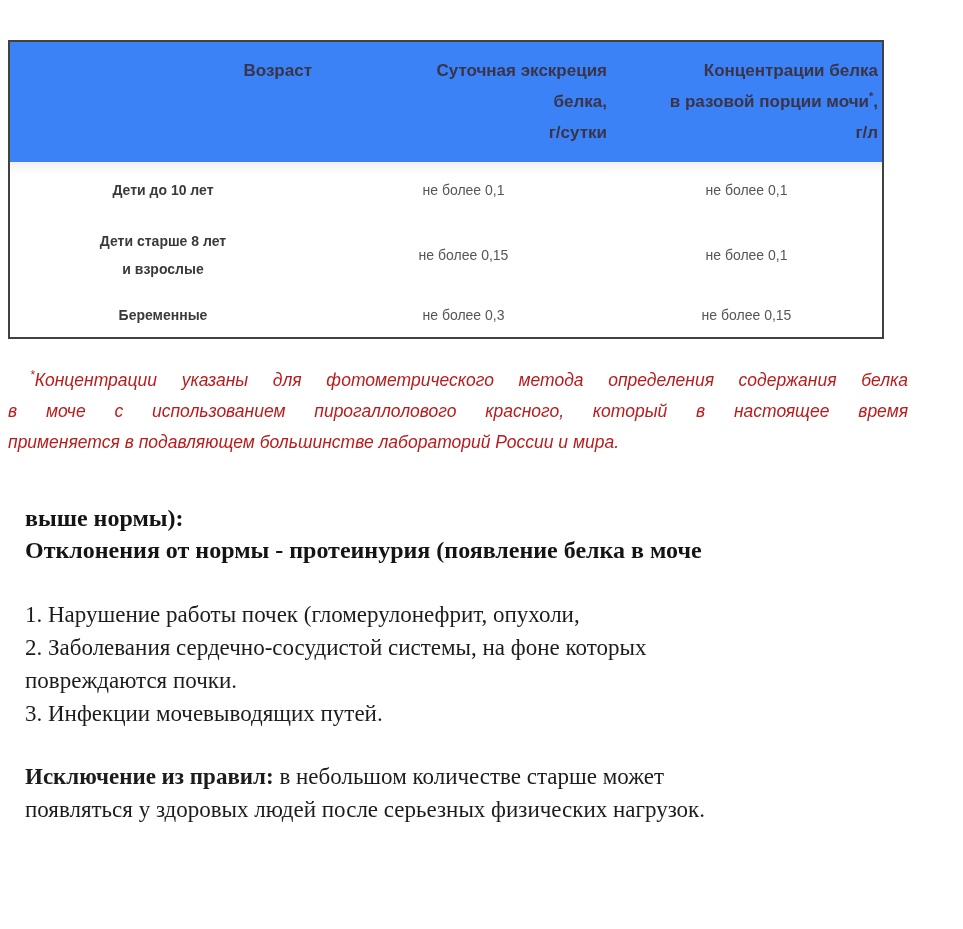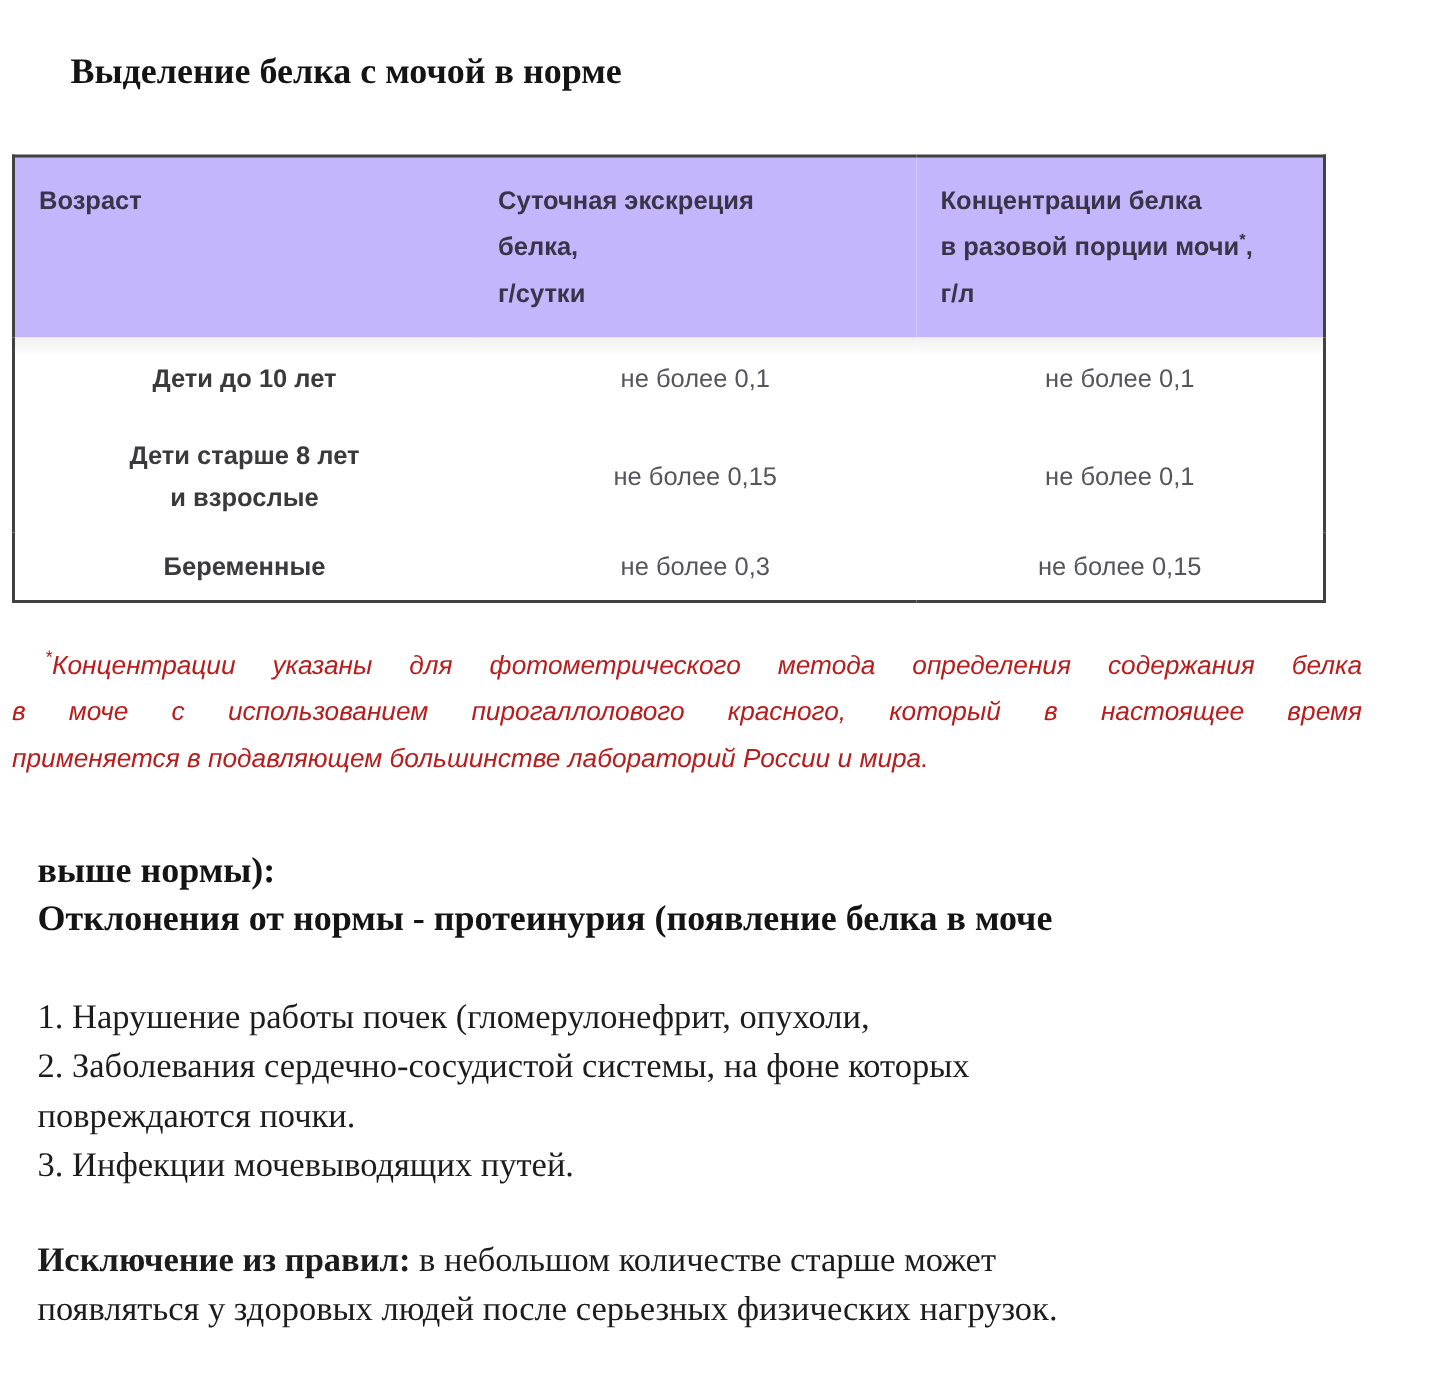--- a/index.html
+++ b/index.html
@@ -30,39 +30,39 @@
     width: 874px;
     border-collapse: collapse;
     border: 2px solid #414141;
     table-layout: fixed;
   }
   .norm-table col.c1 { width: 307px; }
   .norm-table col.c2 { width: 295px; }
   .norm-table col.c3 { width: 272px; }
 
   .norm-table thead th {
-    background: #c4b5fd;
+    background: #3b82f6;
     color: #3b3347;
     font-weight: 700;
     font-size: 17px;
     line-height: 31px;
-    text-align: left;
+    text-align: right;
     vertical-align: top;
     padding: 13px 4px 14px 16px;
     height: 79px; 
   }
   .norm-table sup.hdr-sup {
     font-size: 11px;
     line-height: 0;
   }
 
   .norm-table tbody td {
     text-align: center;
     vertical-align: middle;
-    font-size: 17px;
+    font-size: 14px;
     line-height: 28px;
     color: #55565a;
     padding: 0 4px;
   }
   .norm-table tbody td:first-child {
     font-weight: 700;
     color: #3a3a3c;
   }
   .norm-table tbody tr.r1 td { height: 55px; }
   .norm-table tbody tr.r2 td { height: 75px; }
@@ -119,21 +119,20 @@
   }
   .exception .bold-lead {
     font-weight: 700;
   }
 </style>
 </head>
 <body>
 
 <div>
 
-  <h1 class="doc-title">Выделение белка с мочой в норме</h1>
 
   <table class="norm-table">
     <colgroup>
       <col class="c1">
         <col class="c2">
         <col class="c3">
     </colgroup>
     <thead>
       <tr>
         <th>

